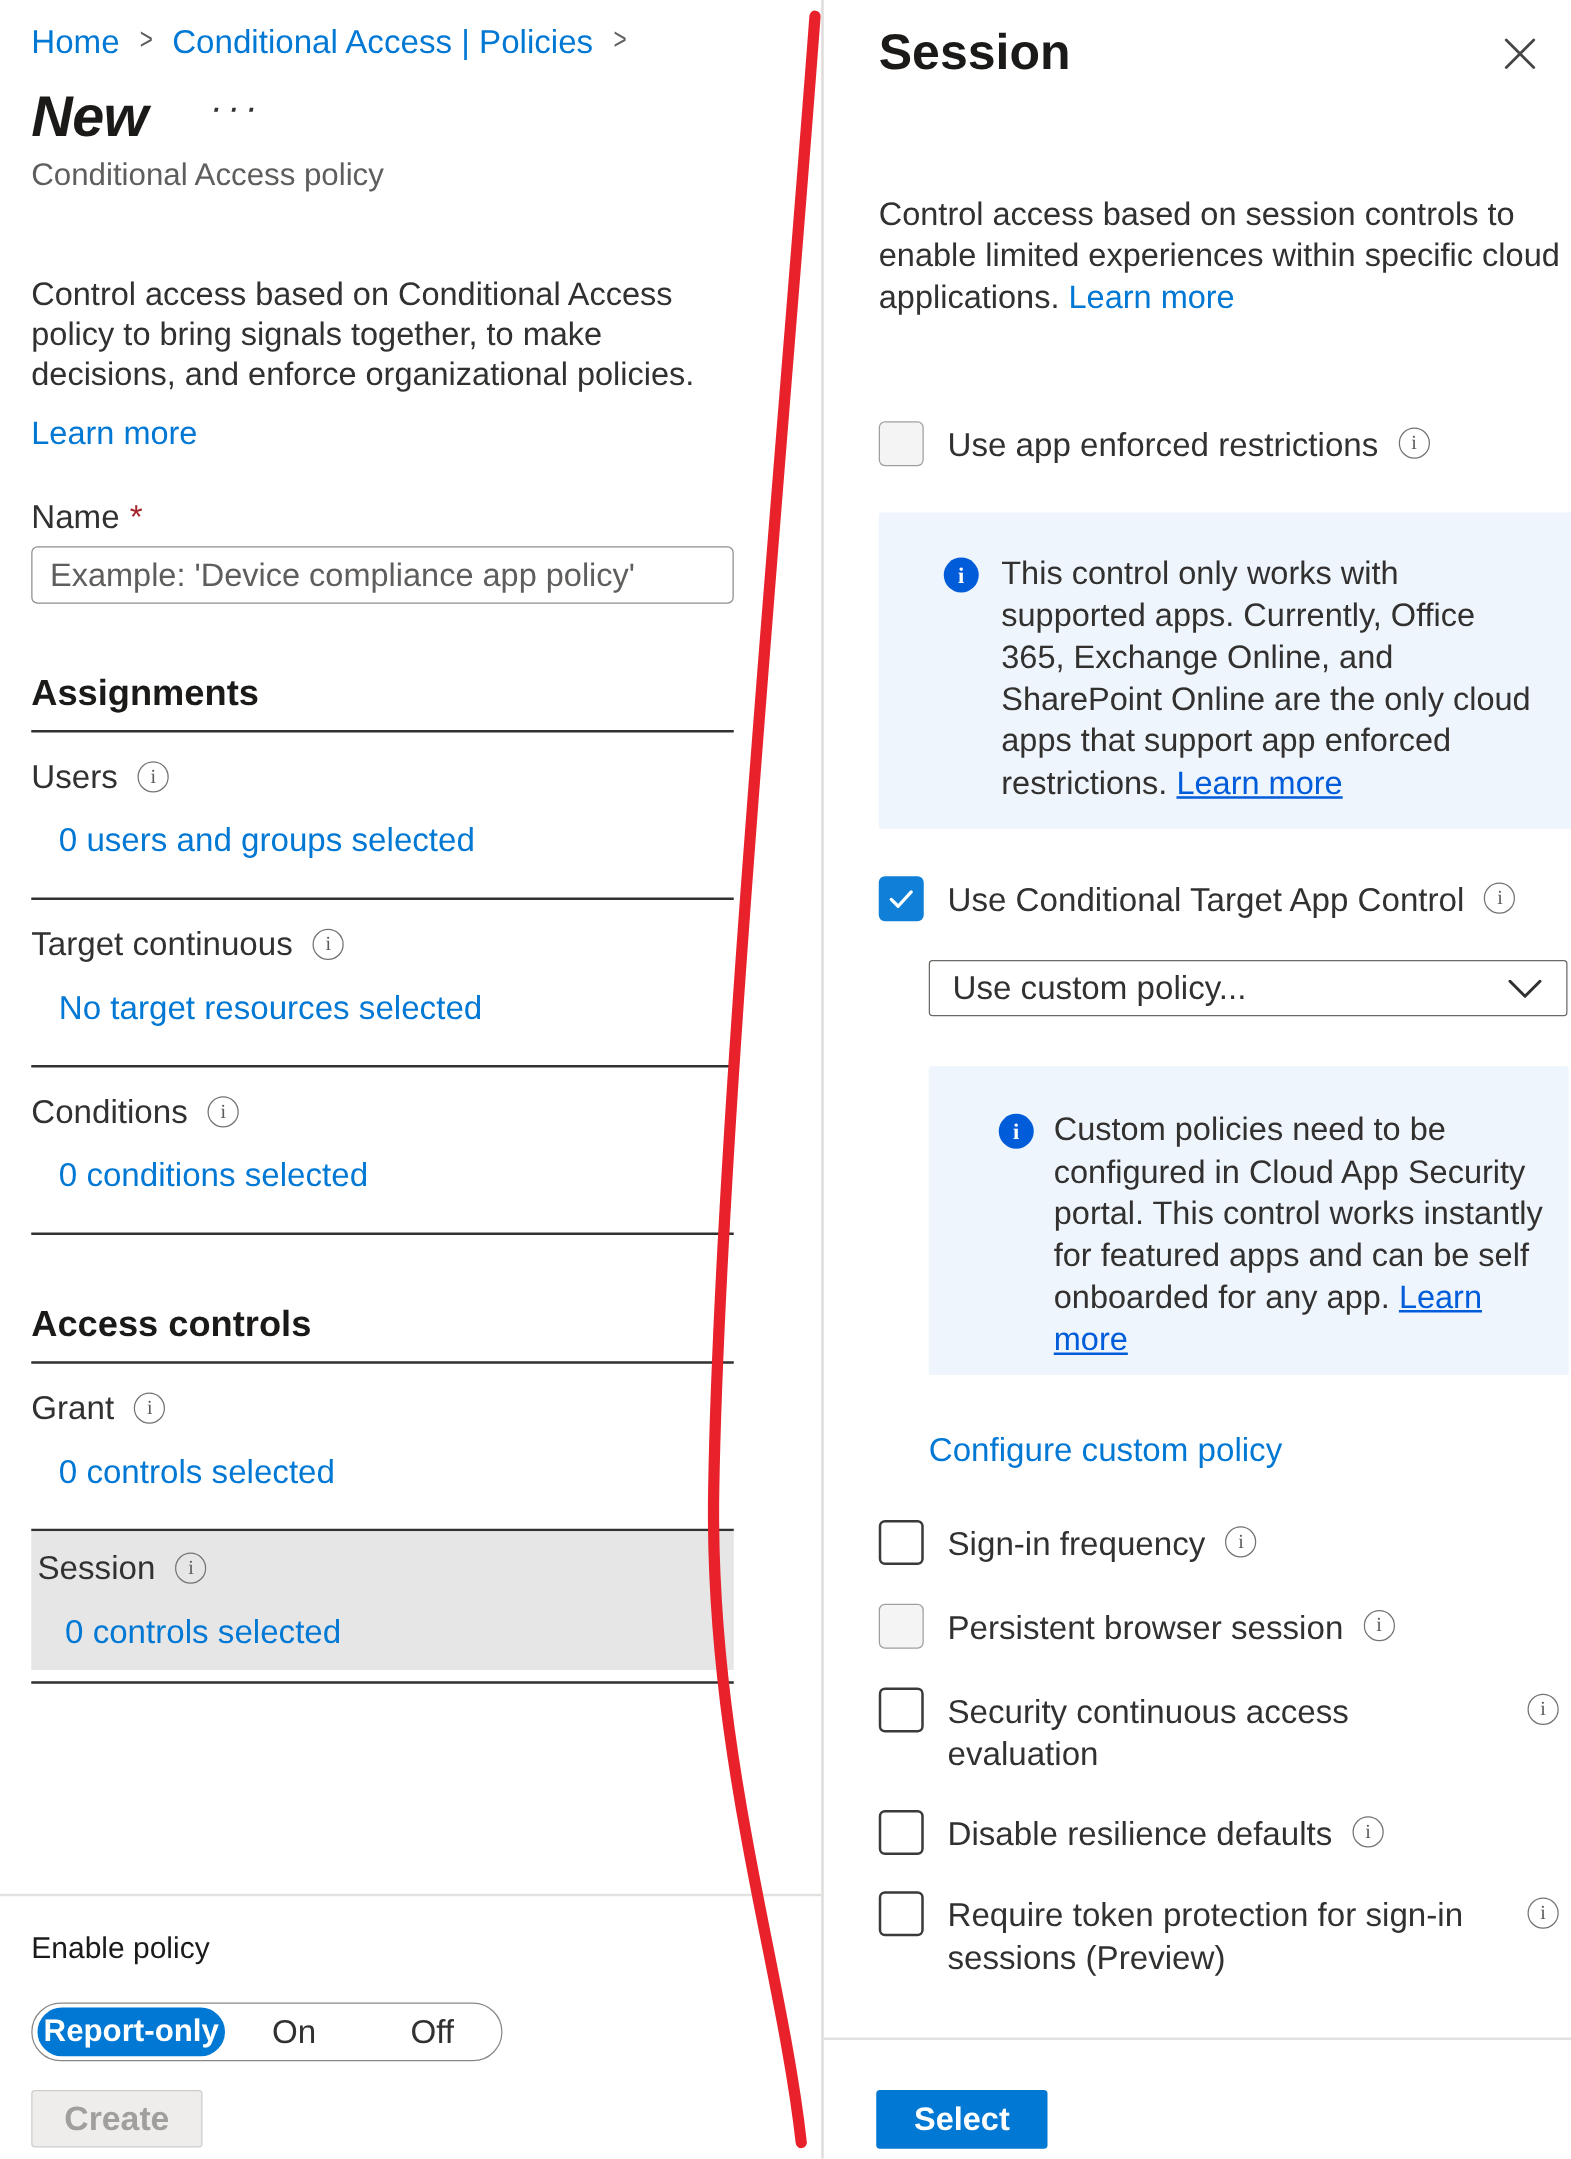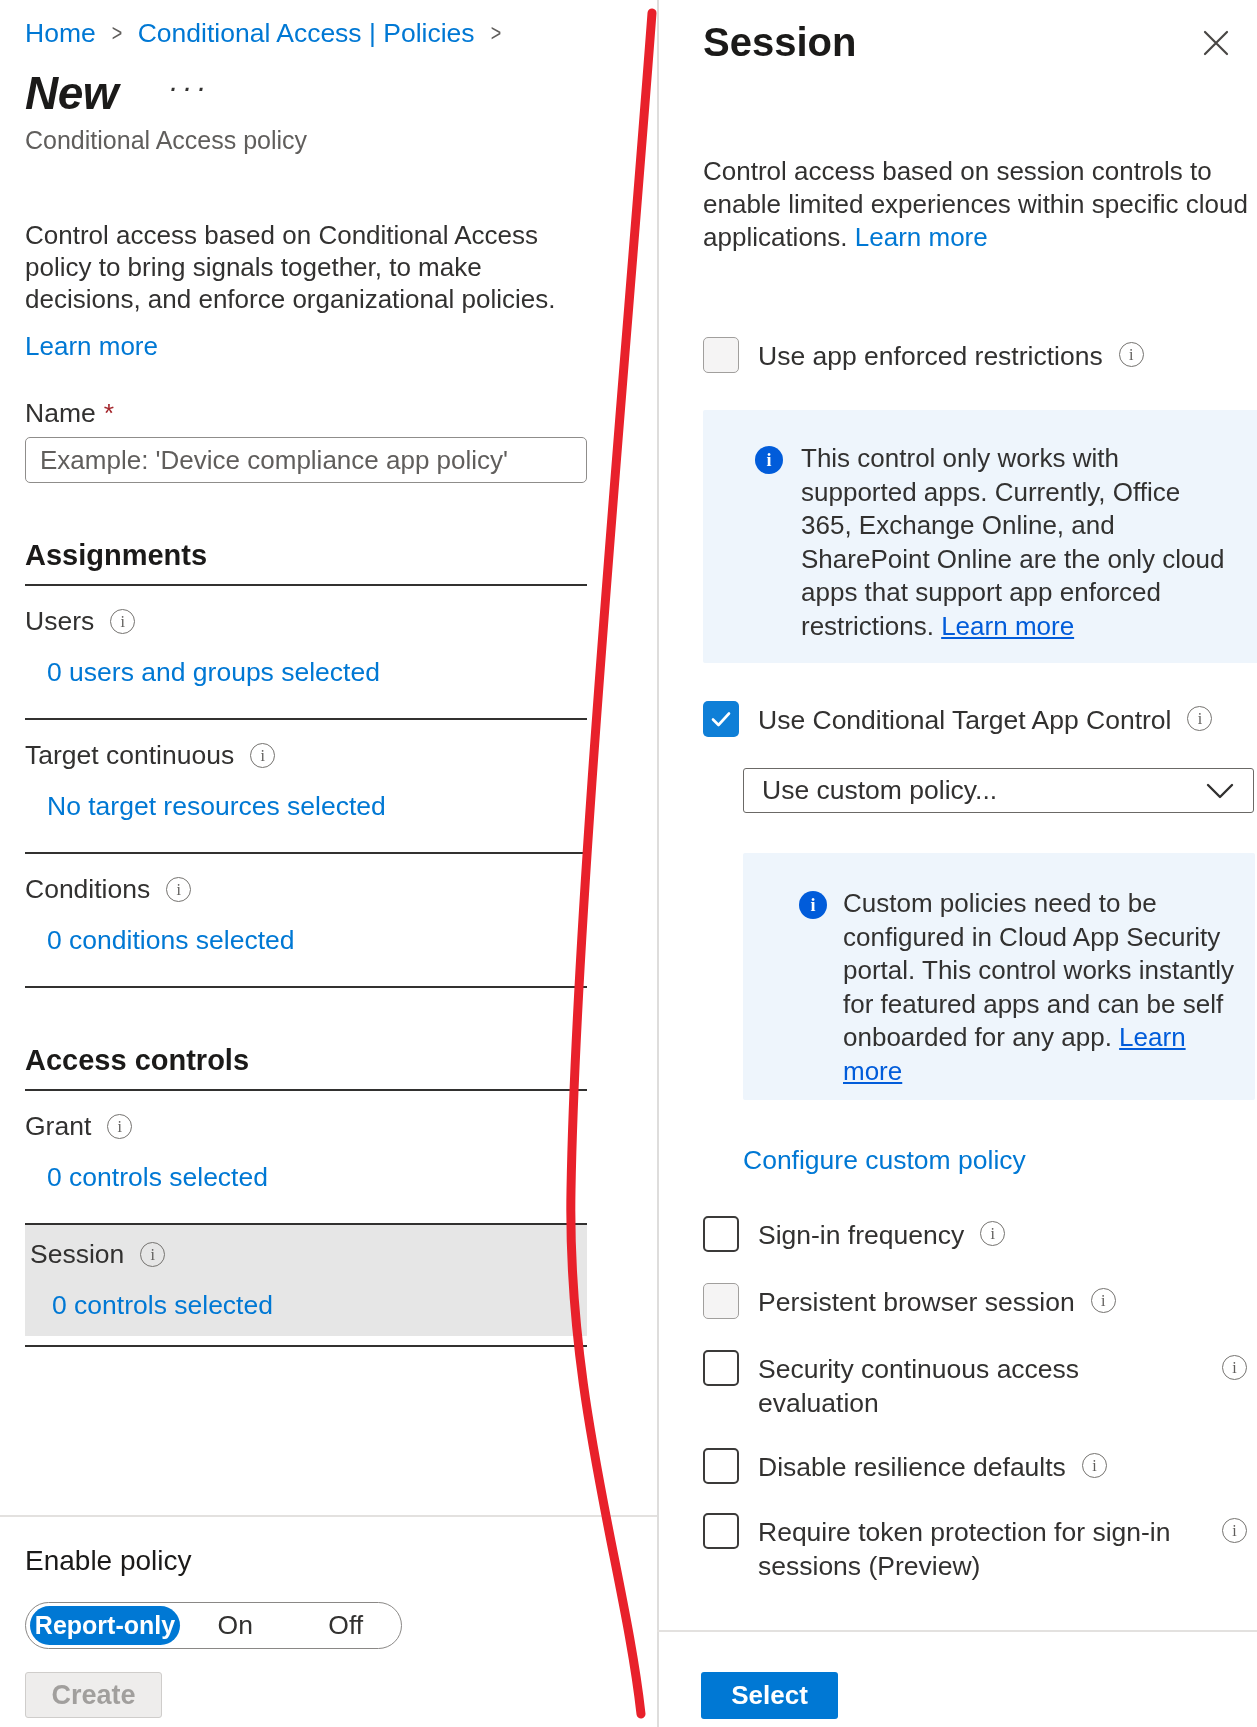--- a/index.html
+++ b/index.html
@@ -3,21 +3,21 @@
 <meta charset="utf-8">
 <style>
   * { margin:0; padding:0; box-sizing:border-box; }
   html,body { width:1257px; height:1727px; background:#ffffff;
     font-family:"Liberation Sans", sans-serif; color:#323130; overflow:hidden; }
   .stage { position:relative; width:1257px; height:1727px; background:#fff; }
 
   
   .left-col { position:absolute; left:0; top:0; width:657px; height:1727px; background:#fff; }
   .left-inner { margin-left:25px; width:562px; }
-  .breadcrumb { display:flex; align-items:center; gap:14px; padding-top:18px;
+  .breadcrumb { display:flex; align-items:flex-start; gap:14px; padding-top:18px;
     font-size:26.5px; height:48px; }
   .crumb-link { color:#0078d4; cursor:pointer; text-decoration:none; }
   .crumb-sep { color:#605e5c; font-size:24px; transform:scaleX(.75); }
   .page-title-row { margin-top:18px; display:flex; align-items:center;font-style:italic; }
   .page-title { font-size:46px; font-weight:700; color:#1b1a19; letter-spacing:-0.5px; }
   .title-ellipsis { margin-left:50px; font-size:30px; color:#323130; letter-spacing:4px;
     position:relative; top:-6px; }
   .page-subtitle { margin-top:6px; font-size:25px; color:#605e5c; }
   .intro { margin-top:64px; width:575px; font-size:26px; line-height:32px; color:#323130; }
   .learn-more { display:inline-block; margin-top:16px; font-size:26px; color:#0078d4; cursor:pointer; }
@@ -38,21 +38,21 @@
     cursor:pointer; width:max-content; }
 
   .info-icon { width:25px; height:25px; border:1.5px solid #757370; border-radius:50%;
     display:inline-flex; align-items:center; justify-content:center; color:#5f5d5b;
     font-size:16px; font-weight:400; flex:0 0 auto; cursor:pointer;
     font-family:"Liberation Serif", serif; font-style:normal; }
 
   
   .left-footer-divider { position:absolute; left:0; top:1515px; width:657px;
     border-top:2px solid #e3e1df; }
-  .enable-label { position:absolute; left:25px; top:1545px; font-size:28px; color:#1b1a19; }
+  .enable-label { position:absolute; left:25px; top:1545px; font-size:24px; color:#1b1a19; }
   .toggle { position:absolute; left:25px; top:1602px; width:377px; height:47px;
     border:1.5px solid #8a8886; border-radius:24px; display:flex; align-items:center;
     background:#fff;justify-content:flex-end; }
   .toggle-pill { margin-left:4px; width:150px; height:39px; border-radius:20px;
     background:#0078d4; color:#fff; font-size:25px; font-weight:600;
     display:flex; align-items:center; justify-content:center; cursor:pointer; }
   .toggle-opt { flex:1; text-align:center; font-size:26.5px; color:#323130; cursor:pointer; }
   .create-btn { position:absolute; left:25px; top:1672px; width:137px; height:46px;
     background:#eeedec; border:1.5px solid #cfcdcb; border-radius:3px; color:#a19f9d;
     font-size:27px; font-weight:600; display:flex; align-items:center; justify-content:center; }

